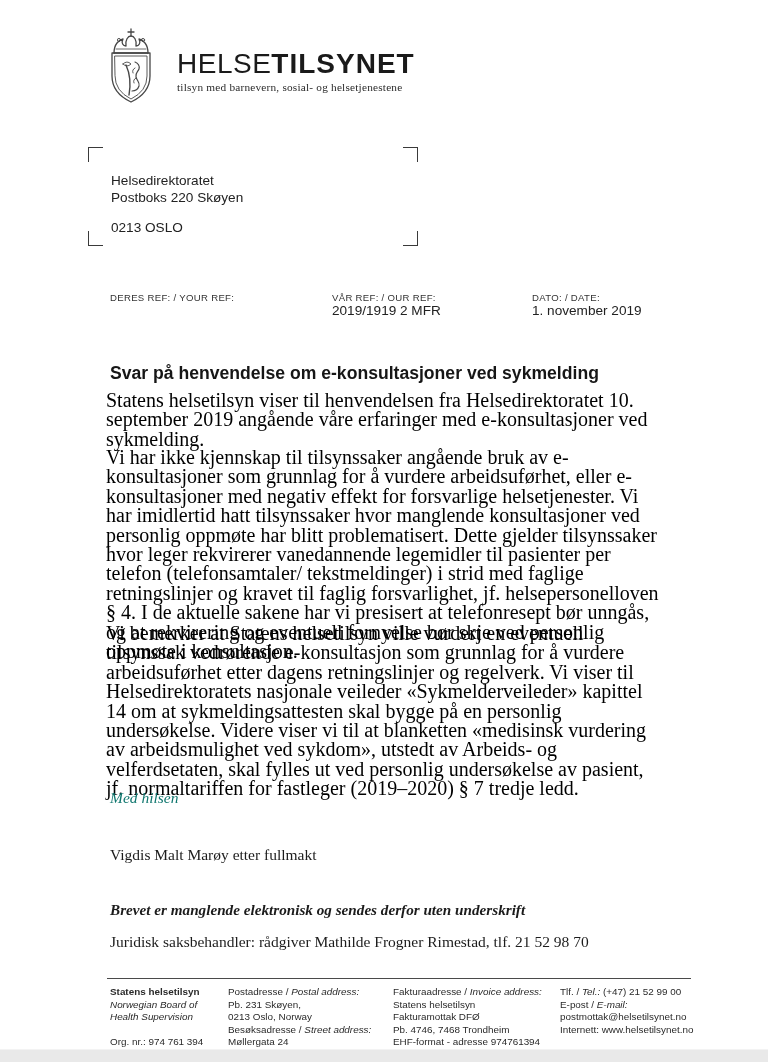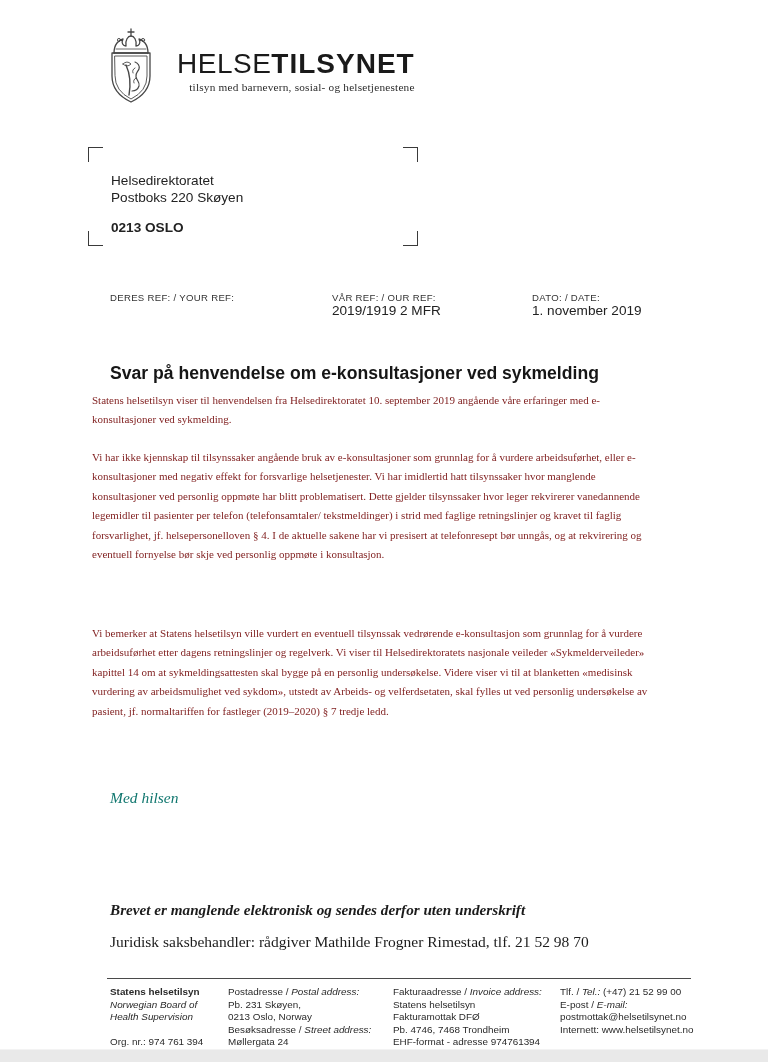--- a/index.html
+++ b/index.html
@@ -7,54 +7,54 @@
   body {
     position:relative;
     background:#ffffff;
     font-family:"Liberation Sans", sans-serif;
     color:#1f1f1f;
     overflow:hidden;
   }
   .abs { position:absolute; }
 
   
-  .logo-wrap { left:99px; top:28px; display:flex; align-items:flex-start;text-align:right; }
+  .logo-wrap { left:99px; top:28px; display:flex; align-items:flex-start; }
   .crest { width:64px; height:78px; }
   .wordmark-block { margin-left:14px; margin-top:22px; }
   .wordmark { font-size:28px; letter-spacing:0.5px; color:#1a1a1a; line-height:28px; }
   .wordmark .light { font-weight:400; }
   .wordmark .bold  { font-weight:800; letter-spacing:1px; }
   .tagline { font-size:11.3px; color:#2b2b2b; margin-top:3px; letter-spacing:0.2px;font-family:Liberation Serif, serif; }
 
   
   .addr-window { left:88px; top:147px; width:330px; height:99px; }
   .corner { position:absolute; width:15px; height:15px; }
   .corner.tl { top:0; left:0; border-top:1.6px solid #3a3a3a; border-left:1.6px solid #3a3a3a; }
   .corner.tr { top:0; right:0; border-top:1.6px solid #3a3a3a; border-right:1.6px solid #3a3a3a; }
   .corner.bl { bottom:0; left:0; border-bottom:1.6px solid #3a3a3a; border-left:1.6px solid #3a3a3a; }
   .corner.br { bottom:0; right:0; border-bottom:1.6px solid #3a3a3a; border-right:1.6px solid #3a3a3a; }
   .addr-text { padding:25px 0 0 23px; font-size:13.6px; line-height:17px; color:#222; }
-  .addr-text .zip { margin-top:13px;font-weight:bold; }
+  .addr-text .zip { margin-top:13px; }
 
   
   .ref-label { font-size:9.6px; color:#333; letter-spacing:0.3px; }
   .ref-value { font-size:13.6px; color:#222; }
   .ref-col-1 { left:110px; top:292px; }
   .ref-col-2 { left:332px; top:292px; }
   .ref-col-3 { left:532px; top:292px; }
   .ref-value-row { margin-top:0; }
 
   
   .title {
     left:110px; top:363px; width:580px;
     font-size:17.6px; font-weight:700; color:#161616;
     font-family:"Liberation Sans", sans-serif;
   }
   .serif { font-family:"Liberation Serif", serif; }
-  .para { left:92px; width:559px; font-size:11px; line-height:19.4px; color:#7f1d1d; }
+  .para { left:106px; width:559px; font-size:20px; line-height:19.4px; color:#000000; }
   .p1 { top:391px; }
   .p2 { top:448px; }
   .p3 { top:624px; }
   .closing { left:110px; top:789px; font-size:15.5px; color:#0f766e;font-style:italic; }
 
   .sig { top:844px; font-size:15.5px; line-height:21.5px; color:#1c1c1c; }
   .sig-left  { left:110px; }
   .sig-right { left:478px; }
 
   .e-note { left:110px; top:901px; font-size:15.2px; font-style:italic; font-weight:600; color:#1c1c1c; }
@@ -132,20 +132,21 @@
 
 <h1 class="abs title">Svar på henvendelse om e-konsultasjoner ved sykmelding</h1>
 
 <p class="abs serif para p1">Statens helsetilsyn viser til henvendelsen fra Helsedirektoratet 10. september 2019 angående våre erfaringer med e-konsultasjoner ved sykmelding.</p>
 <p class="abs serif para p2">Vi har ikke kjennskap til tilsynssaker angående bruk av e-konsultasjoner som grunnlag for å vurdere arbeidsuførhet, eller e-konsultasjoner med negativ effekt for forsvarlige helsetjenester. Vi har imidlertid hatt tilsynssaker hvor manglende konsultasjoner ved personlig oppmøte har blitt problematisert. Dette gjelder tilsynssaker hvor leger rekvirerer vanedannende legemidler til pasienter per telefon (telefonsamtaler/ tekstmeldinger) i strid med faglige retningslinjer og kravet til faglig forsvarlighet, jf. helsepersonelloven § 4. I de aktuelle sakene har vi presisert at telefonresept bør unngås, og at rekvirering og eventuell fornyelse bør skje ved personlig oppmøte i konsultasjon.</p>
 <p class="abs serif para p3">Vi bemerker at Statens helsetilsyn ville vurdert en eventuell tilsynssak vedrørende e-konsultasjon som grunnlag for å vurdere arbeidsuførhet etter dagens retningslinjer og regelverk. Vi viser til Helsedirektoratets nasjonale veileder «Sykmelderveileder» kapittel 14 om at sykmeldingsattesten skal bygge på en personlig undersøkelse. Videre viser vi til at blanketten «medisinsk vurdering av arbeidsmulighet ved sykdom», utstedt av Arbeids- og velferdsetaten, skal fylles ut ved personlig undersøkelse av pasient, jf. normaltariffen for fastleger (2019–2020) § 7 tredje ledd.</p>
 
 <div class="abs serif closing">Med hilsen</div>
 
 <div class="abs serif sig sig-left">
+  <div>Vigdis Malt Marøy etter fullmakt</div>
 </div>
 <div class="abs serif sig sig-right">
 </div>
 
 <div class="abs serif e-note">Brevet er manglende elektronisk og sendes derfor uten underskrift</div>
 <div class="abs serif case-handler">Juridisk saksbehandler: rådgiver Mathilde Frogner Rimestad, tlf. 21 52 98 70</div>
 
 <div class="abs footer-rule"></div>
 
 <div class="abs f-col f1">

